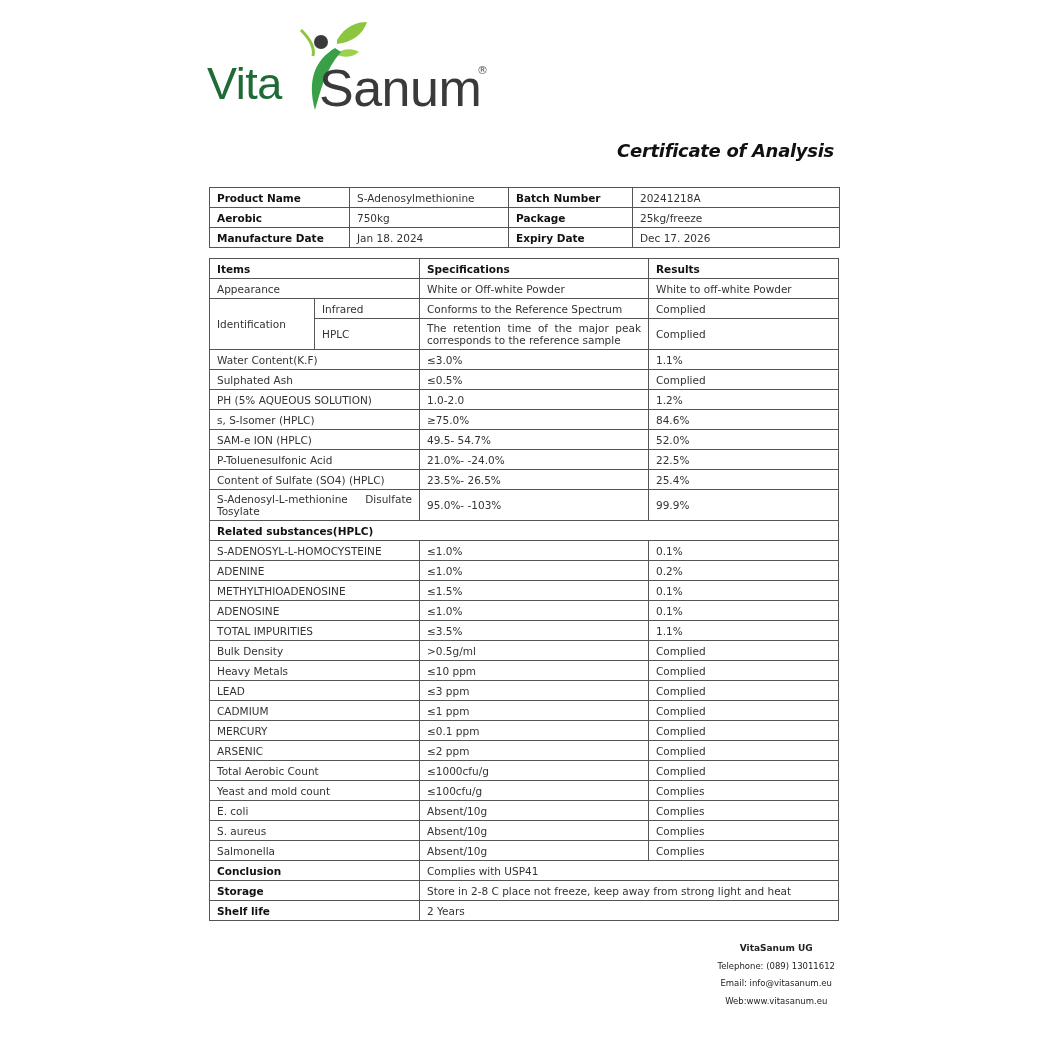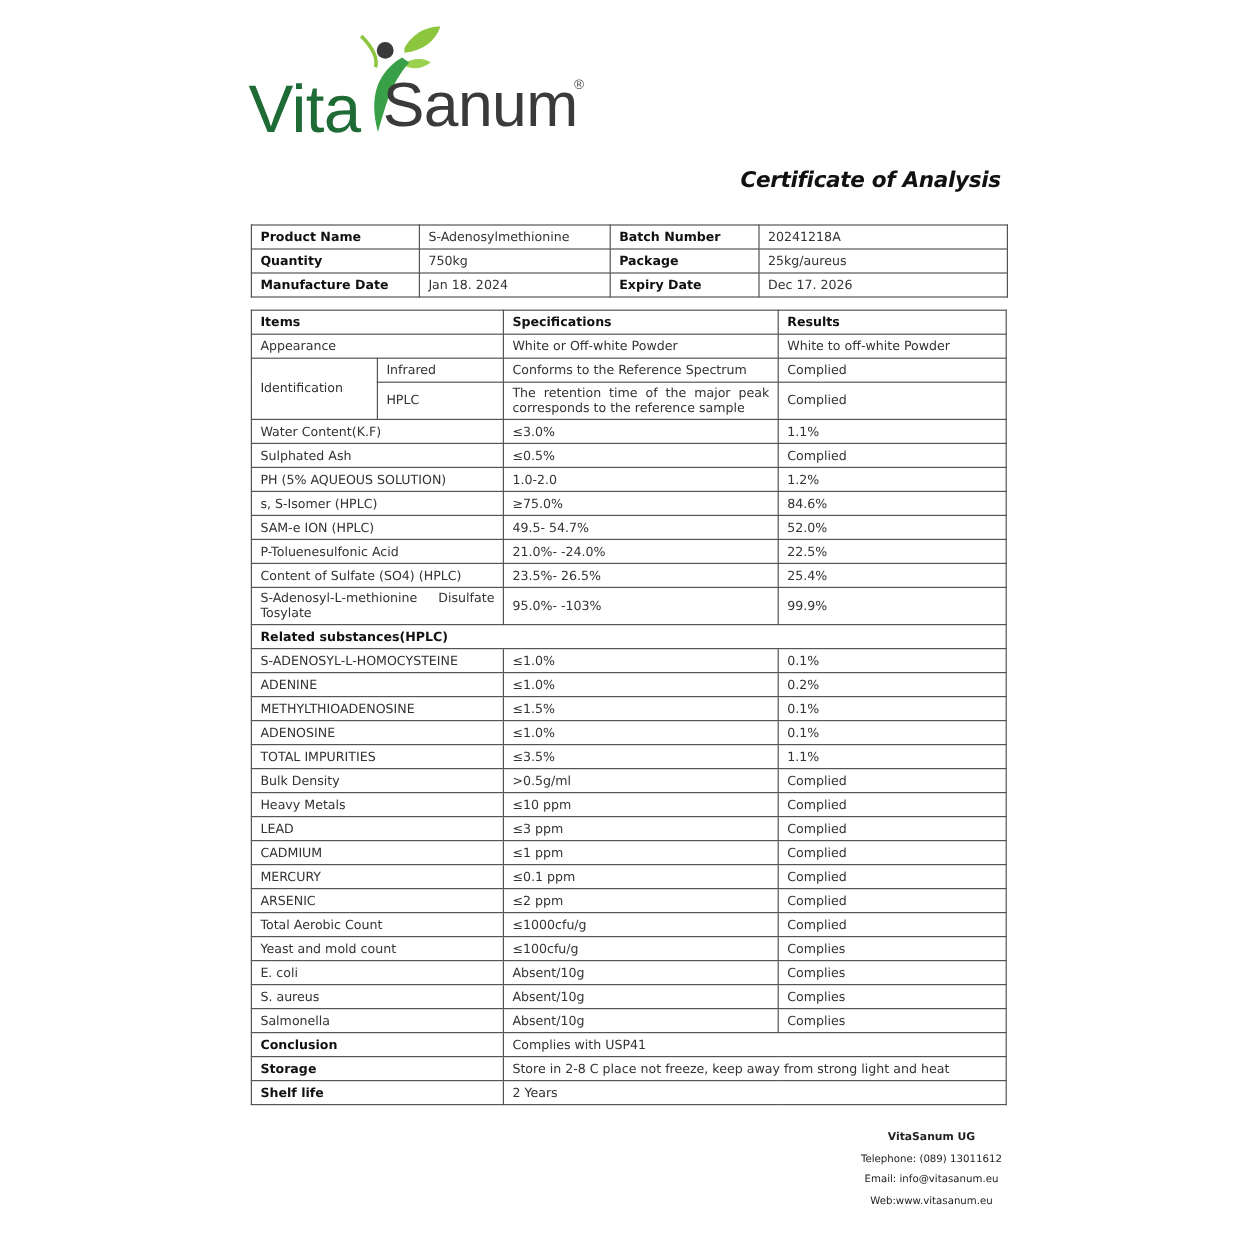--- a/index.html
+++ b/index.html
@@ -1,20 +1,20 @@
 <!DOCTYPE html>
 <html><head>
 <meta charset="utf-8">
 <style>
   html, body { margin:0; padding:0; background:#ffffff; }
   body { width:1050px; height:1050px; position:relative; overflow:hidden;
          font-family:"DejaVu Sans", sans-serif; color:#222; }
   .logo { position:absolute; left:207px; top:20px; width:290px; height:92px; }
   .logo-vita { position:absolute; left:0; top:38px; font-family:"Liberation Sans", sans-serif;
-               font-size:56px; color:#1f6b36; letter-spacing:-0.5px; }
+               font-size:45px; color:#1f6b36; letter-spacing:-0.5px; }
   .logo-sanum { position:absolute; left:112px; top:38px; font-family:"Liberation Sans", sans-serif;
                 font-size:52px; color:#3a3a3a; letter-spacing:-0.5px; }
   .logo-reg { position:absolute; left:270px; top:44px; font-size:11px; color:#555; }
   .logo-art { position:absolute; left:78px; top:0; width:90px; height:92px; }
 
   .title { position:absolute; right:216px; top:140px; font-family:"DejaVu Sans", sans-serif;
            font-size:18px; font-weight:bold; font-style:italic; color:#111; letter-spacing:-0.3px; }
 
   table { border-collapse:collapse; position:absolute; table-layout:fixed; }
   td { border:1px solid #555; font-size:10.5px; padding:0 7px; color:#333; vertical-align:middle; line-height:12px; }
@@ -56,24 +56,24 @@
       <col style="width:207px">
     </colgroup>
   <tbody>
       <tr>
     <td class="b">Product Name</td>
     <td>S-Adenosylmethionine</td>
     <td class="b">Batch Number</td>
     <td>20241218A</td>
   </tr>
   <tr>
-    <td class="b">Quantity</td>
+    <td class="b">Aerobic</td>
     <td>750kg</td>
     <td class="b">Package</td>
-    <td>25kg/aureus</td>
+    <td>25kg/freeze</td>
   </tr>
   <tr>
     <td class="b">Manufacture Date</td>
     <td>Jan 18. 2024</td>
     <td class="b">Expiry Date</td>
     <td>Dec 17. 2026</td>
   </tr>
 </tbody>
   </table>
 

